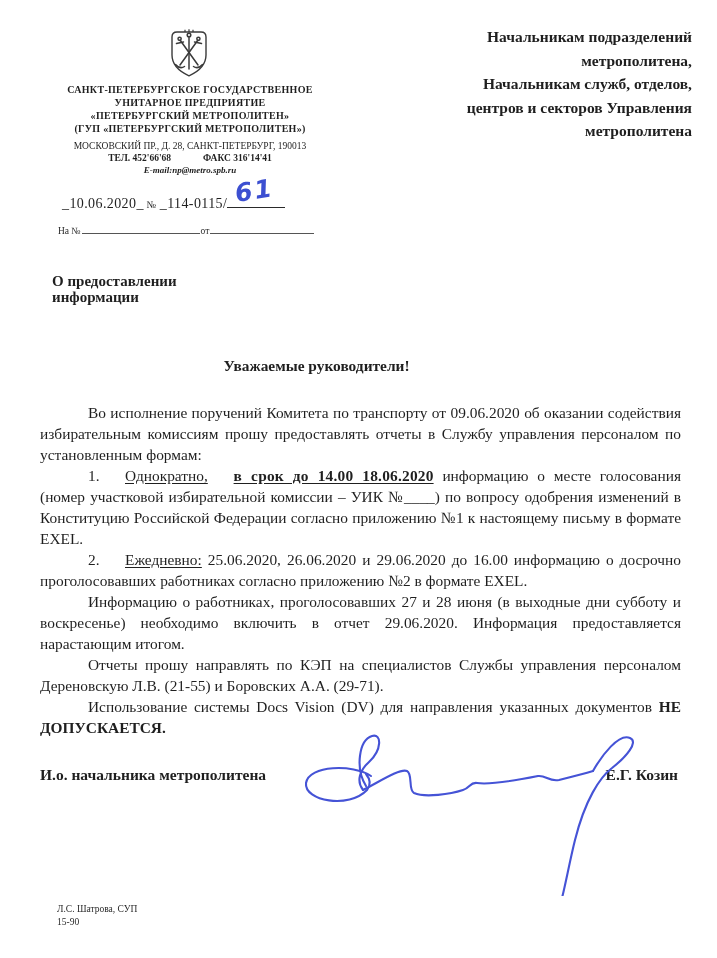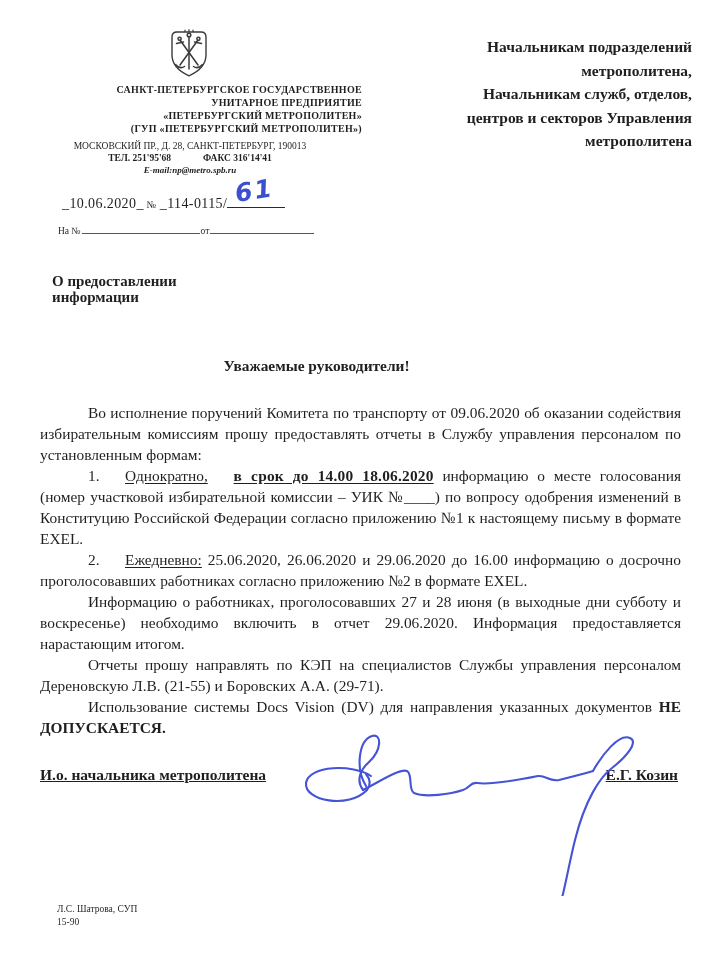--- a/index.html
+++ b/index.html
@@ -6,21 +6,21 @@
   html,body { background:#e8e8e8; }
   .page {
     position:relative; width:717px; height:958px; margin:0 auto;
     background:#ffffff; overflow:hidden;
     font-family:"Liberation Serif", serif; color:#1f1f1f;
   }
   
   .emblem { position:absolute; left:167px; top:29px; width:44px; height:50px; }
   .org-name {
     position:absolute; left:18px; top:83px; width:344px;
-    text-align:right; font-weight:bold; font-size:10px; line-height:13px;
+    text-align:center; font-weight:bold; font-size:10px; line-height:13px;
     white-space:pre-line; letter-spacing:.3px;
   }
   .org-address {
     position:absolute; left:18px; top:141px; width:344px;
     text-align:center; font-weight:normal; font-size:9.5px;
   }
   .org-phone {
     position:absolute; left:18px; top:153px; width:344px;
     text-align:center; font-weight:bold; font-size:9.5px;
   }
@@ -49,21 +49,21 @@
     font-size:9.5px; white-space:nowrap; color:#2a2a2a;
   }
   .reply-line .blank {
     display:inline-block; height:10px; border-bottom:1px solid #555;
     vertical-align:baseline; margin:0 1px;
   }
   .reply-line .blank1 { width:118px; }
   .reply-line .blank2 { width:104px; }
   
   .addressee {
-    position:absolute; right:25px; top:35px; width:268px;
+    position:absolute; right:25px; top:25px; width:268px;
     text-align:right; font-weight:bold; font-size:15.5px; line-height:23.5px;
     white-space:pre-line;
   }
   
   .subject {
     position:absolute; left:52px; top:273px; width:175px;
     font-weight:bold; font-size:15px; line-height:16px;
   }
   
   .body-text {
@@ -76,21 +76,21 @@
   }
   .para { text-indent:48px; margin:0; }
   .item-num { display:inline-block; width:37px; text-indent:0; }
   .u  { text-decoration:underline; text-underline-offset:2px; }
   .bu { font-weight:bold; text-decoration:underline; text-underline-offset:2px; letter-spacing:.2px;margin-left:17px; }
   .b  { font-weight:bold; }
   
   .sign-row {
     position:absolute; left:40px; top:766px; width:638px;
     display:flex; justify-content:space-between;
-    font-weight:bold; font-size:15.5px;text-decoration:underline;
+    font-weight:bold; font-size:15.5px;
   }
   .autograph { position:absolute; left:283px; top:724px; width:402px; height:172px; pointer-events:none; }
   
   .footer {
     position:absolute; left:57px; top:903px;
     font-size:9.5px; line-height:12.5px; color:#2a2a2a;
   }
 </style>
 </head>
 <body>
@@ -113,21 +113,21 @@
         <circle cx="22" cy="6" r="1.8"></circle>
       </g>
     </svg>
   </div>
 
   <div class="org-name">САНКТ-ПЕТЕРБУРГСКОЕ  ГОСУДАРСТВЕННОЕ
 УНИТАРНОЕ  ПРЕДПРИЯТИЕ
 «ПЕТЕРБУРГСКИЙ МЕТРОПОЛИТЕН»
 (ГУП «ПЕТЕРБУРГСКИЙ МЕТРОПОЛИТЕН»)</div>
   <div class="org-address">МОСКОВСКИЙ ПР., Д. 28, САНКТ-ПЕТЕРБУРГ, 190013</div>
-  <div class="org-phone"><span>ТЕЛ. 251'95'68</span><span class="fax">ФАКС 316'14'41</span></div>
+  <div class="org-phone"><span>ТЕЛ. 452'66'68</span><span class="fax">ФАКС 316'14'41</span></div>
   <div class="org-email">E-mail:np@metro.spb.ru</div>
 
   <div class="ref-line"><span>_10.06.2020_</span><span class="no-sign">№</span><span>_114-0115/</span><span class="hand-underline"><span class="hand-number">61</span></span></div>
 
   <div class="reply-line"><span>На №</span><span class="blank blank1"></span><span>от</span><span class="blank blank2"></span></div>
 
   <div class="addressee">Начальникам подразделений
 метрополитена,
 Начальникам служб, отделов,
 центров и секторов Управления

